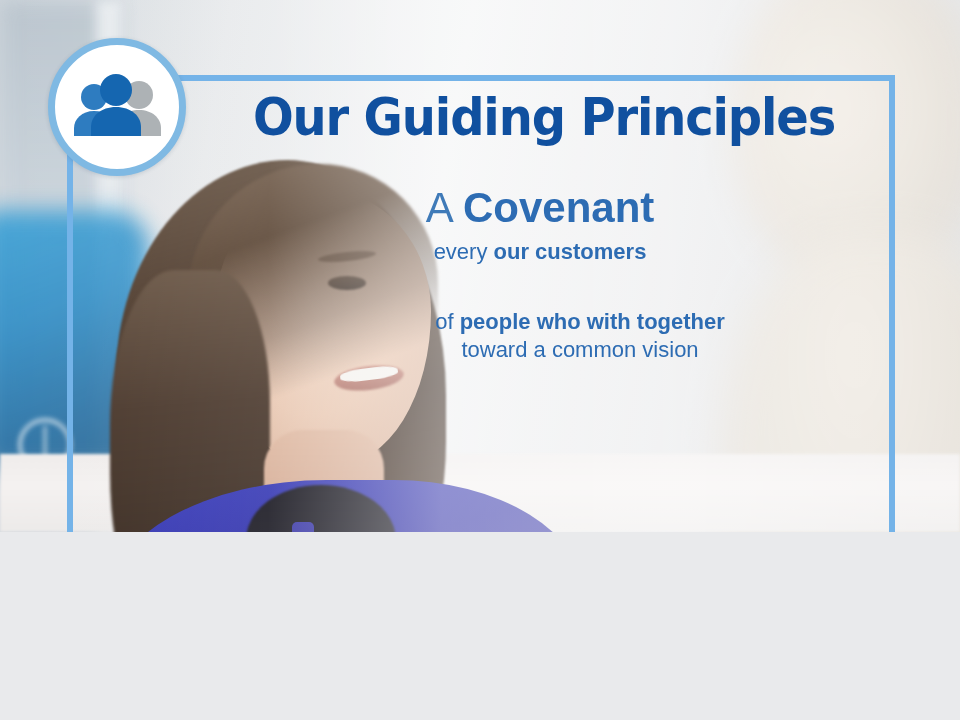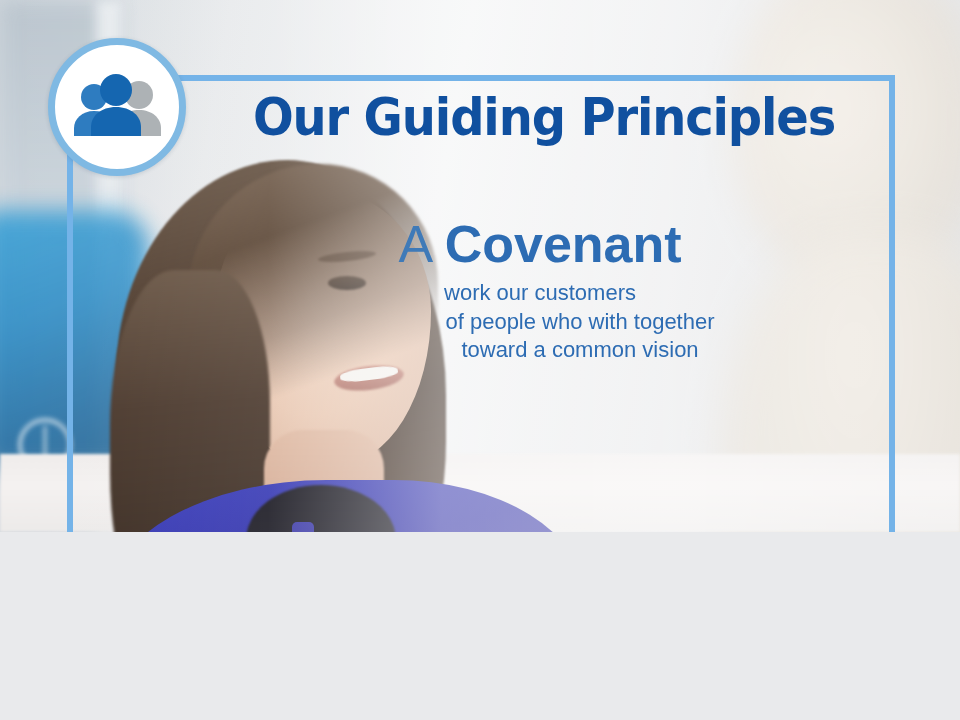--- a/index.html
+++ b/index.html
@@ -172,29 +172,29 @@
     position:absolute;left:214px;top:92px;width:660px;
     font-family:"DejaVu Sans","Liberation Sans",sans-serif;
     font-weight:bold;font-size:51px;line-height:1;
     letter-spacing:-1.2px;color:#10509f;
     text-align:center;white-space:nowrap;
     transform:scaleX(.94);transform-origin:center;
   }
 
   .principle{position:absolute;}
   .p-title{
-    font-size:52px;line-height:1.04;color:#2d6cb3;white-space:nowrap;margin-top:31px;
+    font-size:42px;line-height:1.04;color:#2d6cb3;white-space:nowrap;
   }
   .p-title .art{font-weight:400;color:#3f7ab8;}
   .p-title .kw{font-weight:bold;}
   .p-sub{
     font-size:22px;line-height:1.28;color:#2d6cb3;font-weight:400;
     margin-top:8px;white-space:nowrap;
   }
-  .p-sub b{font-weight:normal;}
+  .p-sub b{font-weight:bold;}
 
   .p1{left:200px;top:186px;width:680px;text-align:center;}
   .p2{left:240px;top:300px;width:680px;text-align:center;}
   .p3{left:300px;top:462px;width:600px;text-align:center;}
   .p3 .p-sub{line-height:1.32;}
 </style>
 </head>
 <body>
 
 <div class="stage">
@@ -250,21 +250,21 @@
   </div>
 
   <div class="headline">Our Guiding Principles</div>
 
   <div class="principle p1">
     <div class="p-title">
       <span class="art">A</span>
       <span class="kw">Covenant</span>
     </div>
     <div class="p-sub">
-      <span>work </span><b>our customers</b>
+      <span>every </span><b>our customers</b>
     </div>
   </div>
 
   <div class="principle p2">
     <div class="p-sub">
       <span>of </span><b>people who with together</b>
       <div>toward a common vision</div>
     </div>
   </div>
 

